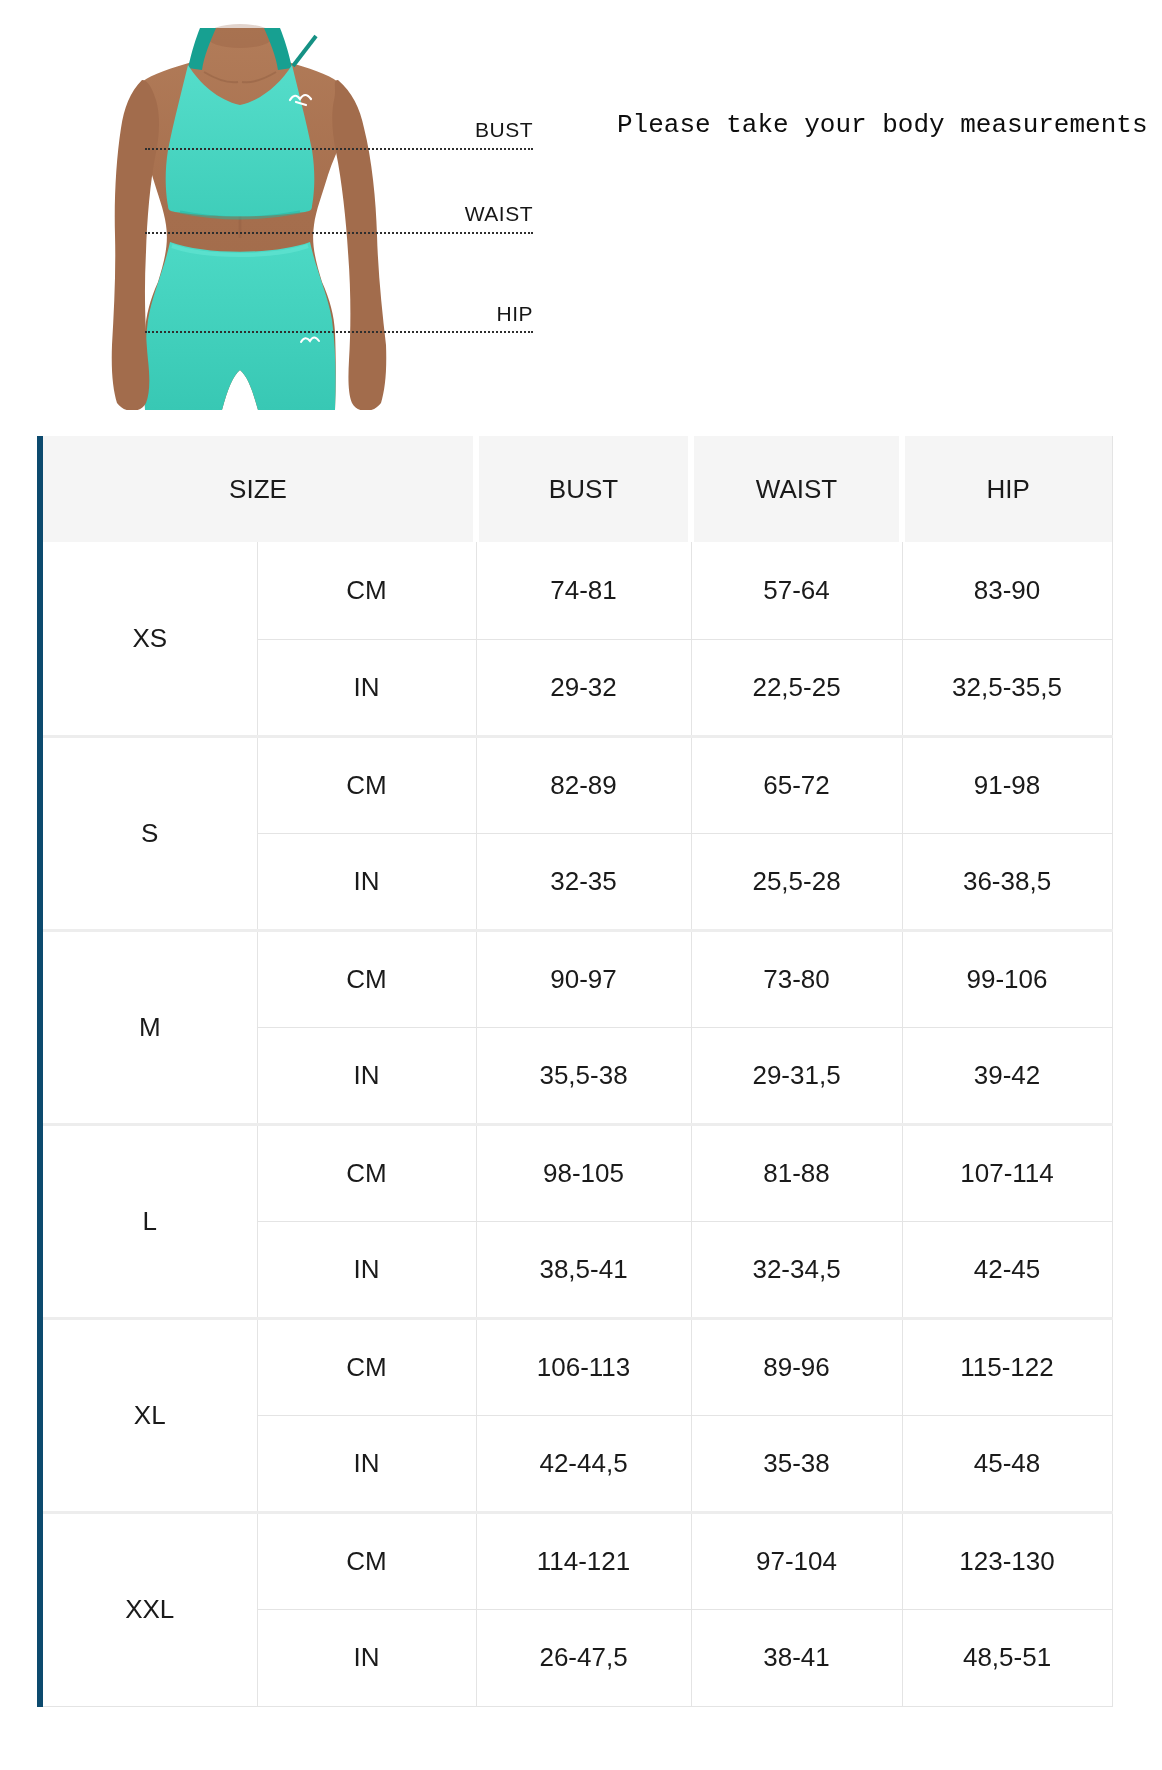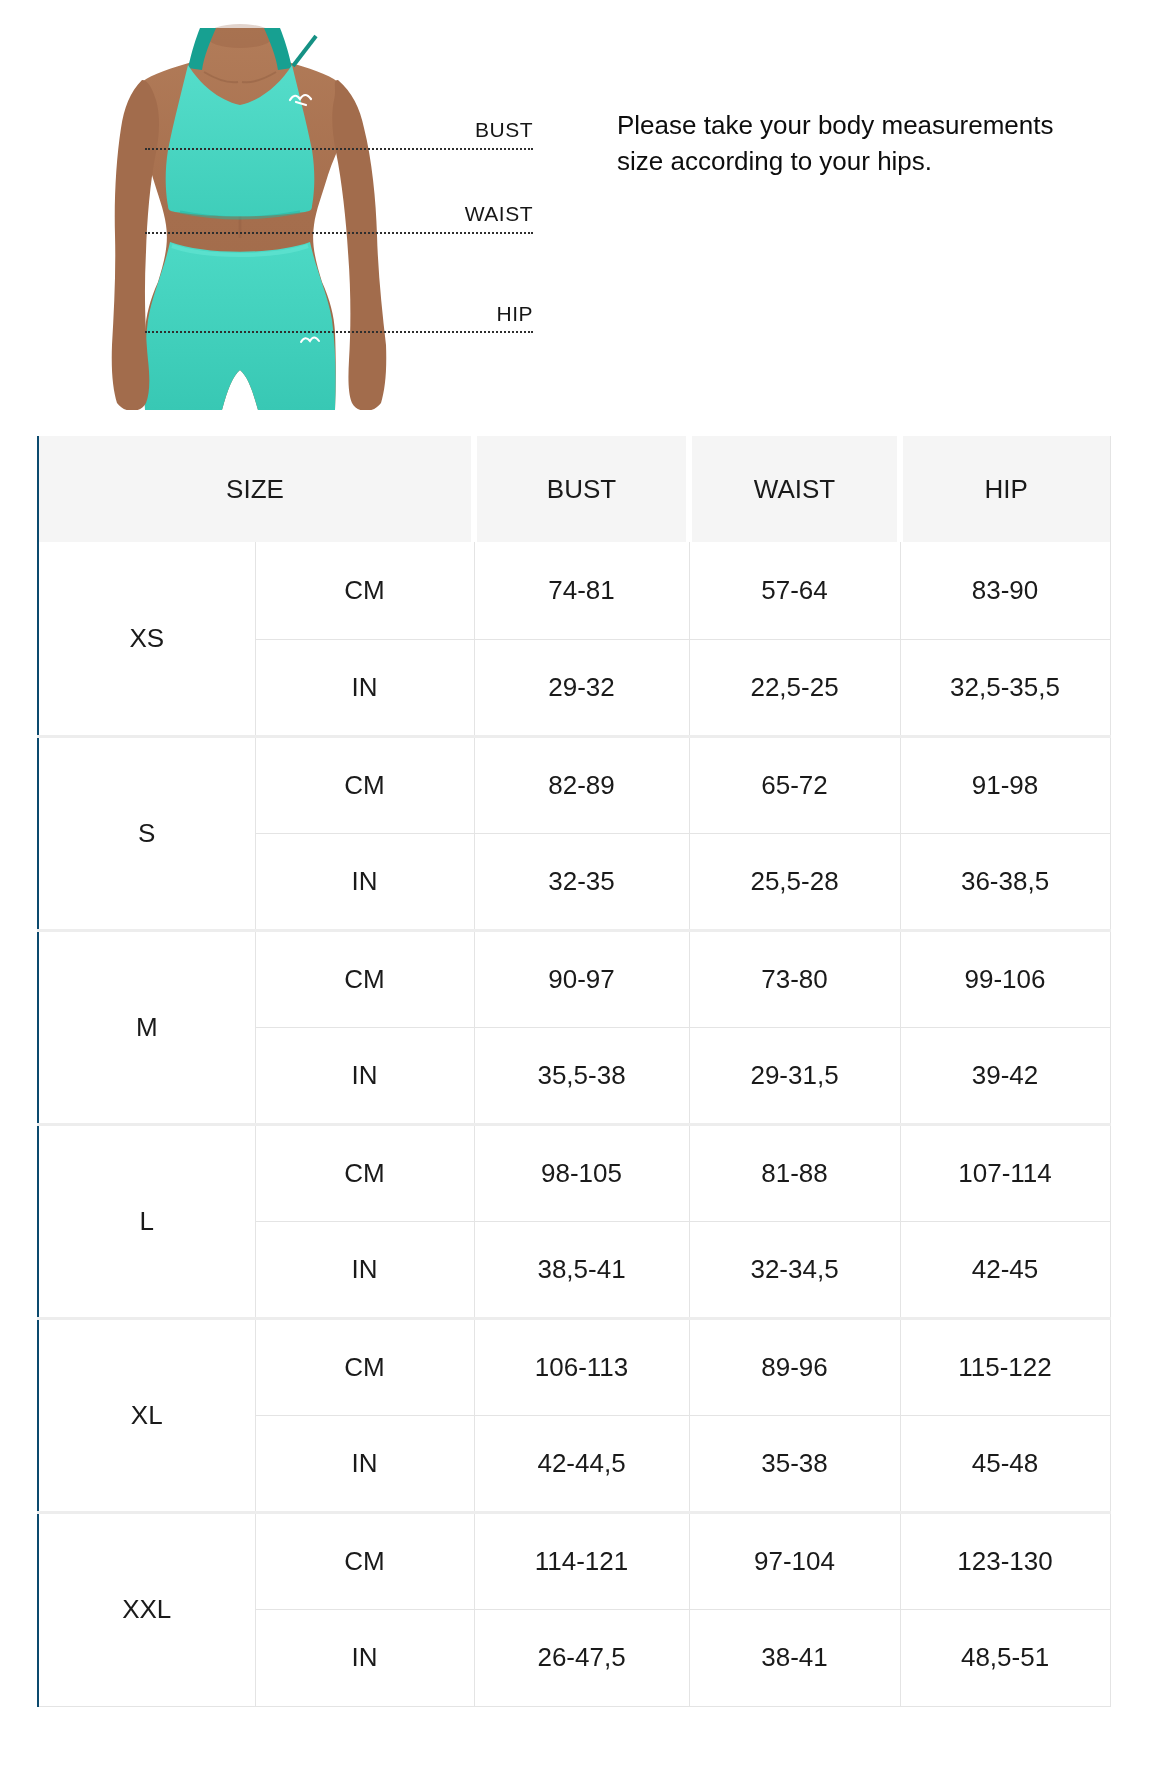--- a/index.html
+++ b/index.html
@@ -25,26 +25,27 @@
     position:absolute; left:393px; width:140px; text-align:right;
     font-size:21px; line-height:24px; letter-spacing:0.5px; color:#161616; z-index:3;
   }
   .label-bust  { top:118px; }
   .label-waist { top:202px; }
   .label-hip   { top:302px; }
   .intro {
     position:absolute; left:617px; top:108px;
     font-size:26px; line-height:35.5px; color:#0d0d0d;
     white-space:nowrap;
+    font-family:Liberation Mono, monospace;
   }
   
   table.size-chart {
     margin-left:37px; width:1072px;
     border-collapse:collapse; table-layout:fixed;
-    border-left:2px solid #0c4a6e; border-right:1px solid #e4e4e4; border-bottom:1px solid #e4e4e4;
+    border-left:6px solid #0c4a6e; border-right:1px solid #e4e4e4; border-bottom:1px solid #e4e4e4;
   }
   .size-chart th, .size-chart td {
     font-size:26px; font-weight:400; text-align:center; vertical-align:middle;
     color:#1a1a1a; padding:0;
   }
   .size-chart thead tr { height:106px; }
   .size-chart thead th { background:#f5f5f5; }
   .size-chart thead th + th { border-left:6px solid #ffffff; }
   .size-chart tbody tr { height:97px; background:#ffffff; }
   .size-chart td + td { border-left:1px solid #e4e4e4; }
@@ -155,21 +156,20 @@
   <div class="measure-line line-bust"></div>
   <div class="measure-line line-waist"></div>
   <div class="measure-line line-hip"></div>
 
   <div class="measure-label label-bust">BUST</div>
   <div class="measure-label label-waist">WAIST</div>
   <div class="measure-label label-hip">HIP</div>
 
   <div class="intro">
     <div>Please take your body measurements</div>
-    <div>size according to your hips.</div>
   </div>
 </div>
 
 <table class="size-chart">
   <colgroup>
     <col style="width:217px">
       <col style="width:219px">
       <col style="width:215px">
       <col style="width:211px">
       <col style="width:210px">

